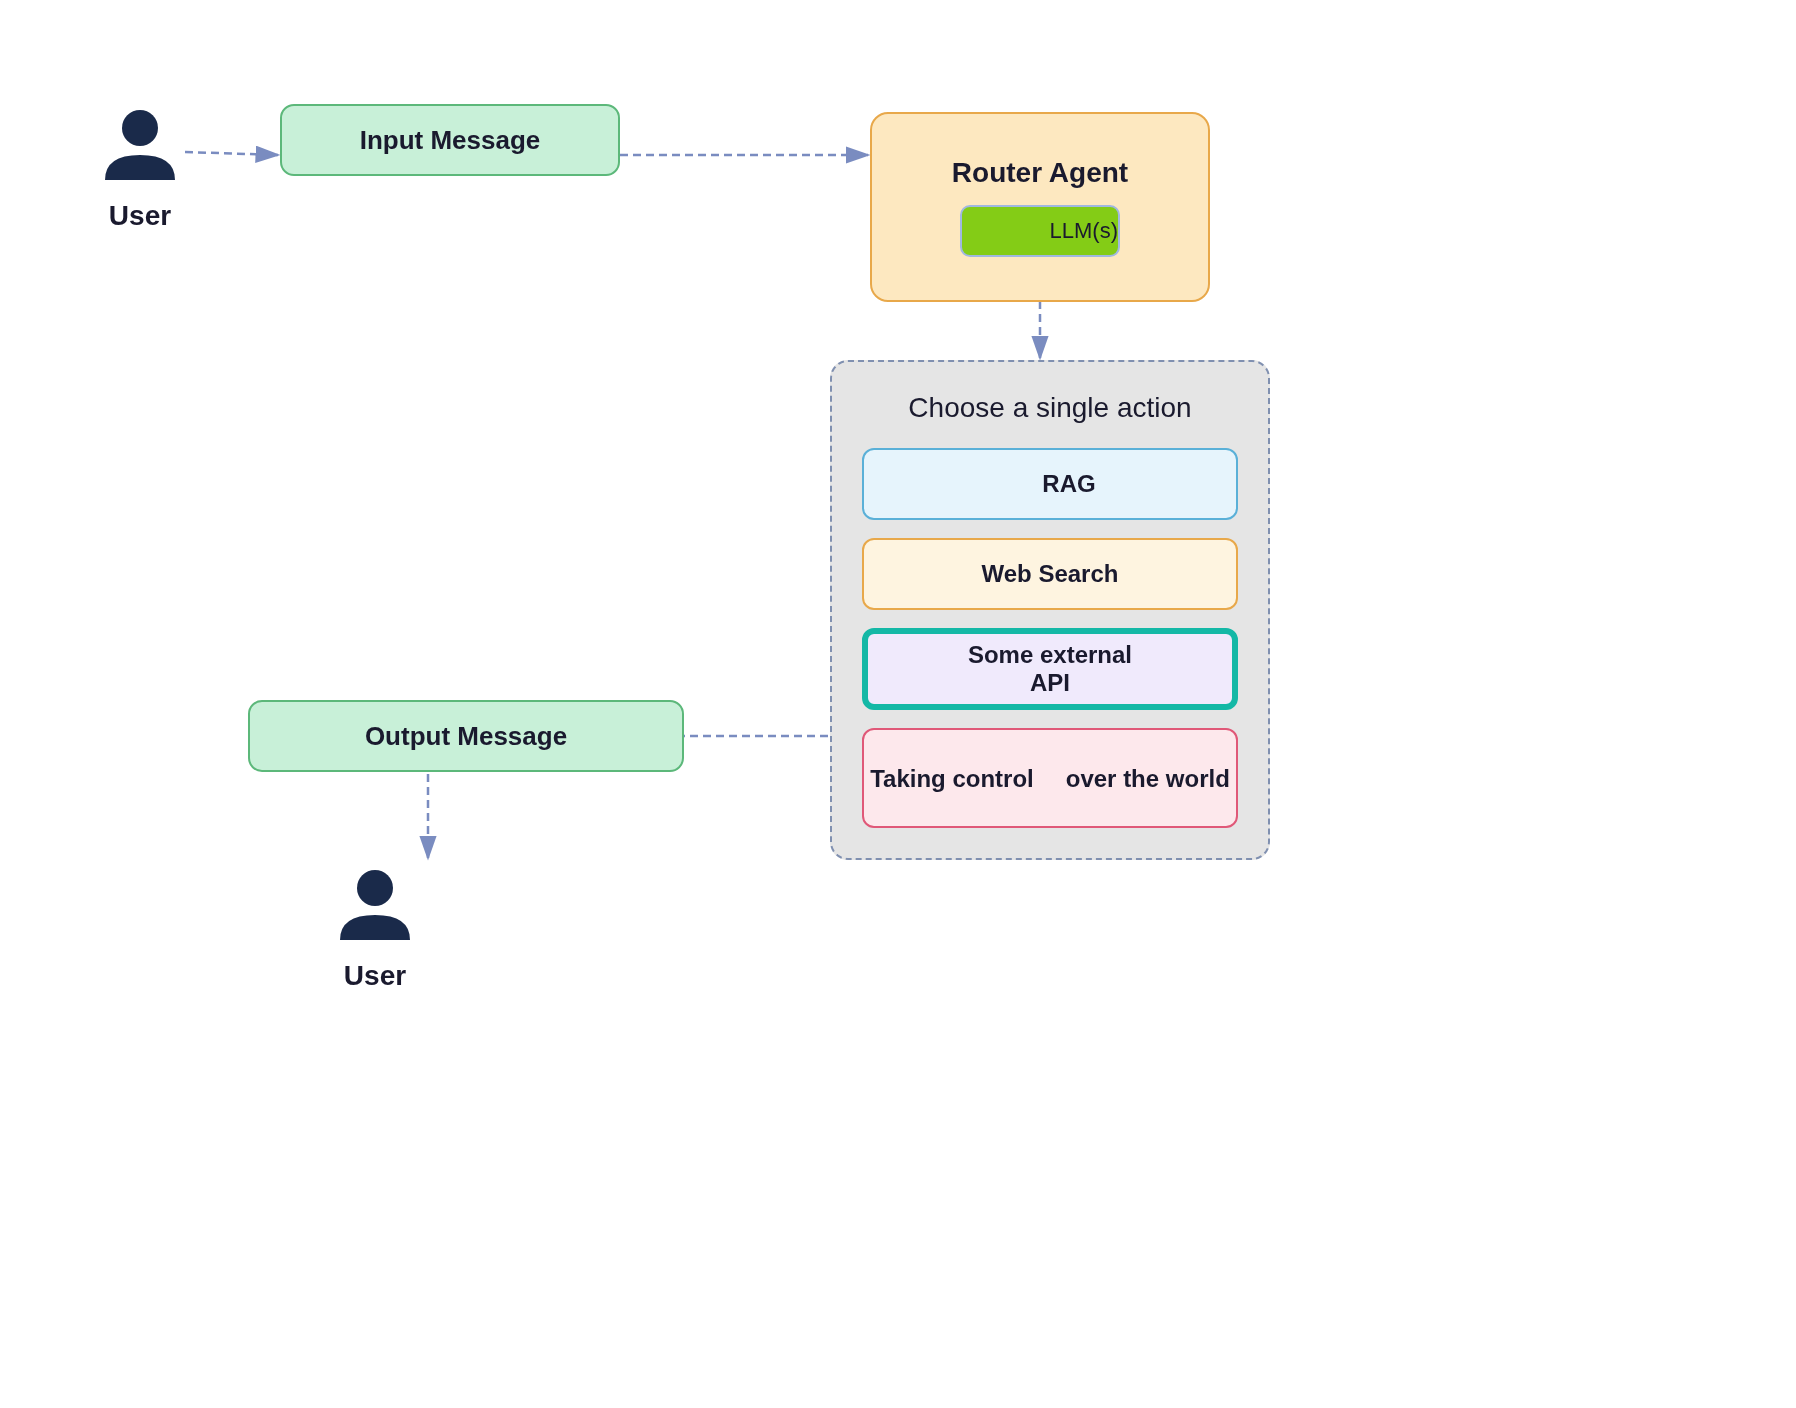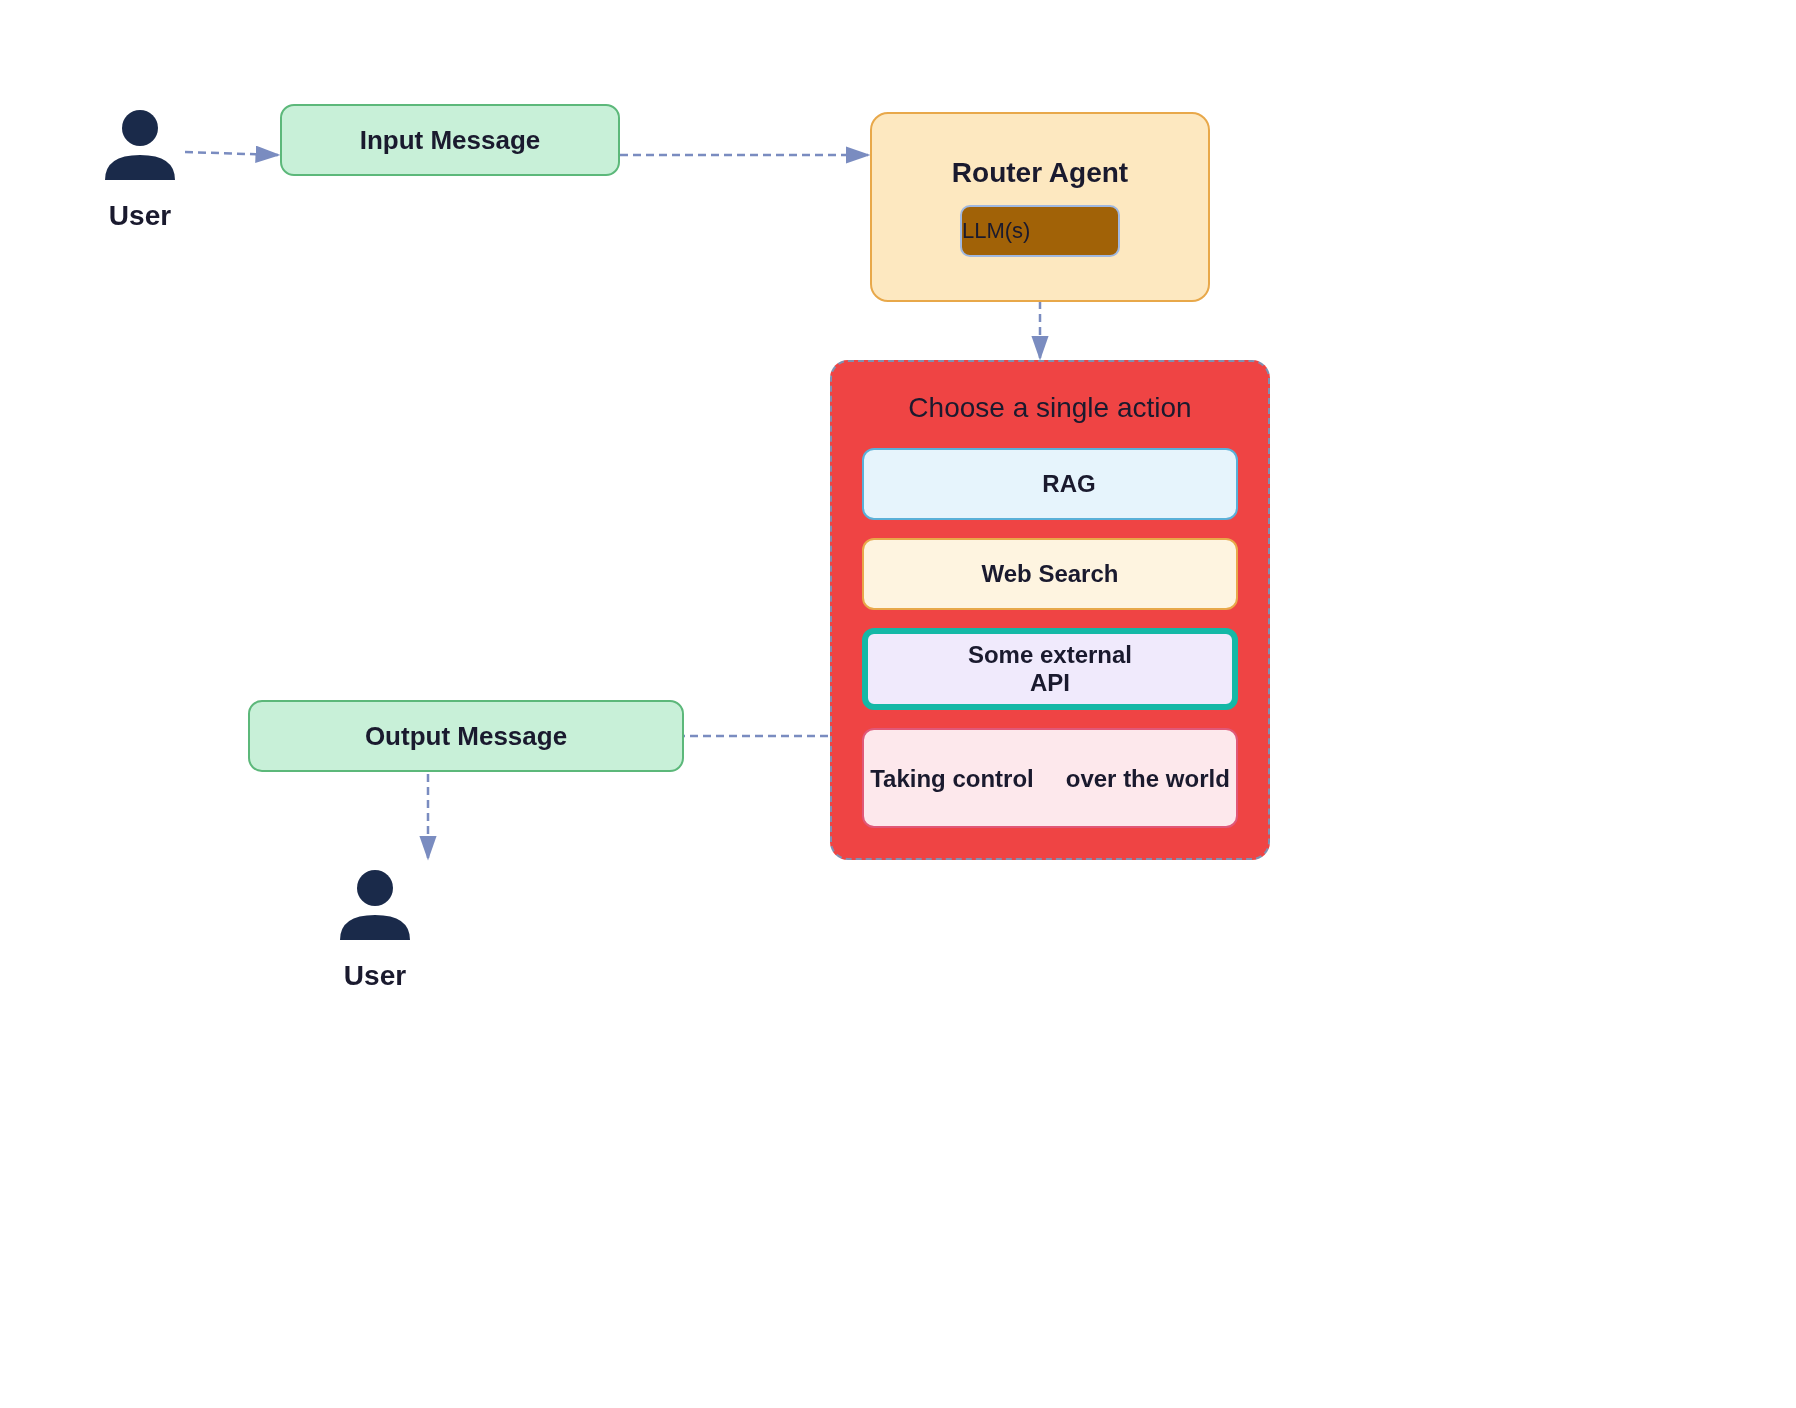--- a/index.html
+++ b/index.html
@@ -75,39 +75,39 @@
       margin-top: 42px;
     }
     .router-agent-title {
       font-size: 28px;
       font-weight: 600;
       color: #1a1a2e;
     }
     .llm-box {
       width: 160px;
       height: 52px;
-      background: #a16207;
+      background: #84cc16;
       border: 2px solid #a0b8e0;
       border-radius: 10px;
       display: flex;
       align-items: center;
-      justify-content: flex-start;
+      justify-content: flex-end;
     }
     .llm-box span {
       font-size: 22px;
       color: #1a1a2e;
     }
 
     
     .action-panel {
       position: absolute;
       left: 830px;
       top: 360px;
       width: 440px;
-      background: #ef4444;
+      background: #e5e5e5;
       border: 2.5px dashed #8090b0;
       border-radius: 18px;
       padding: 28px 30px 30px 30px;
       display: flex;
       flex-direction: column;
       gap: 18px;
     }
     .action-panel-title {
       font-size: 28px;
       font-weight: 500;

